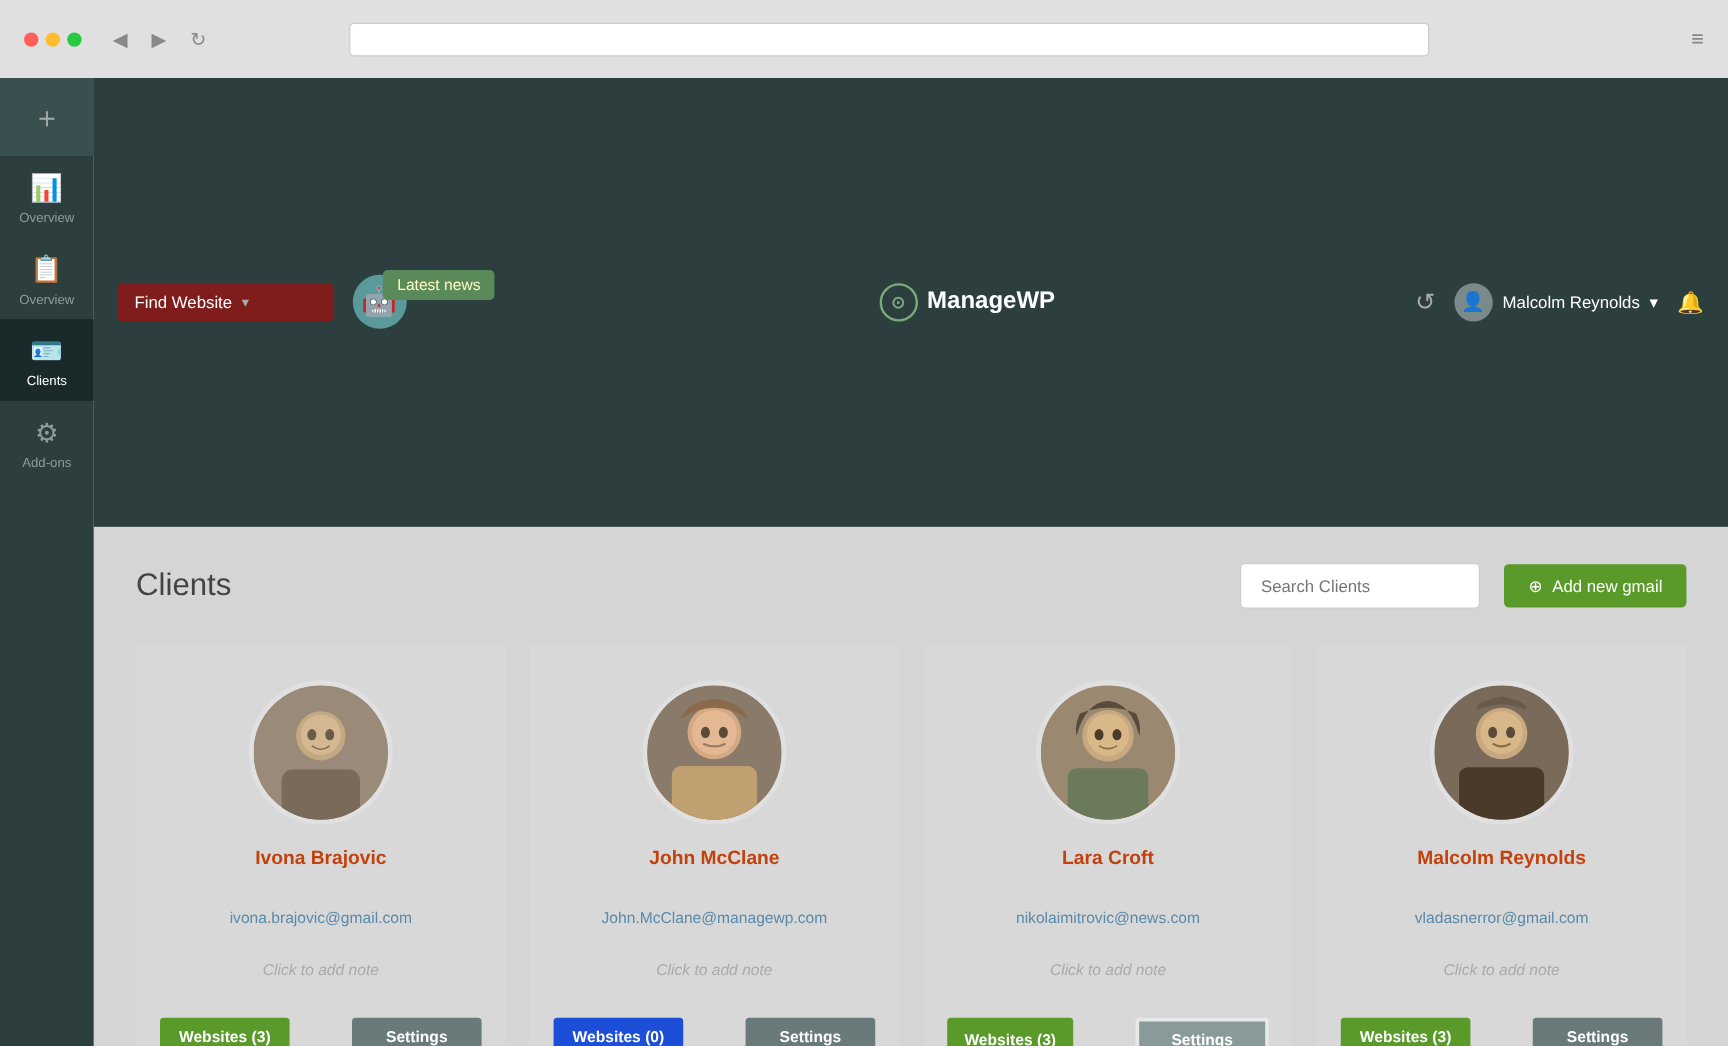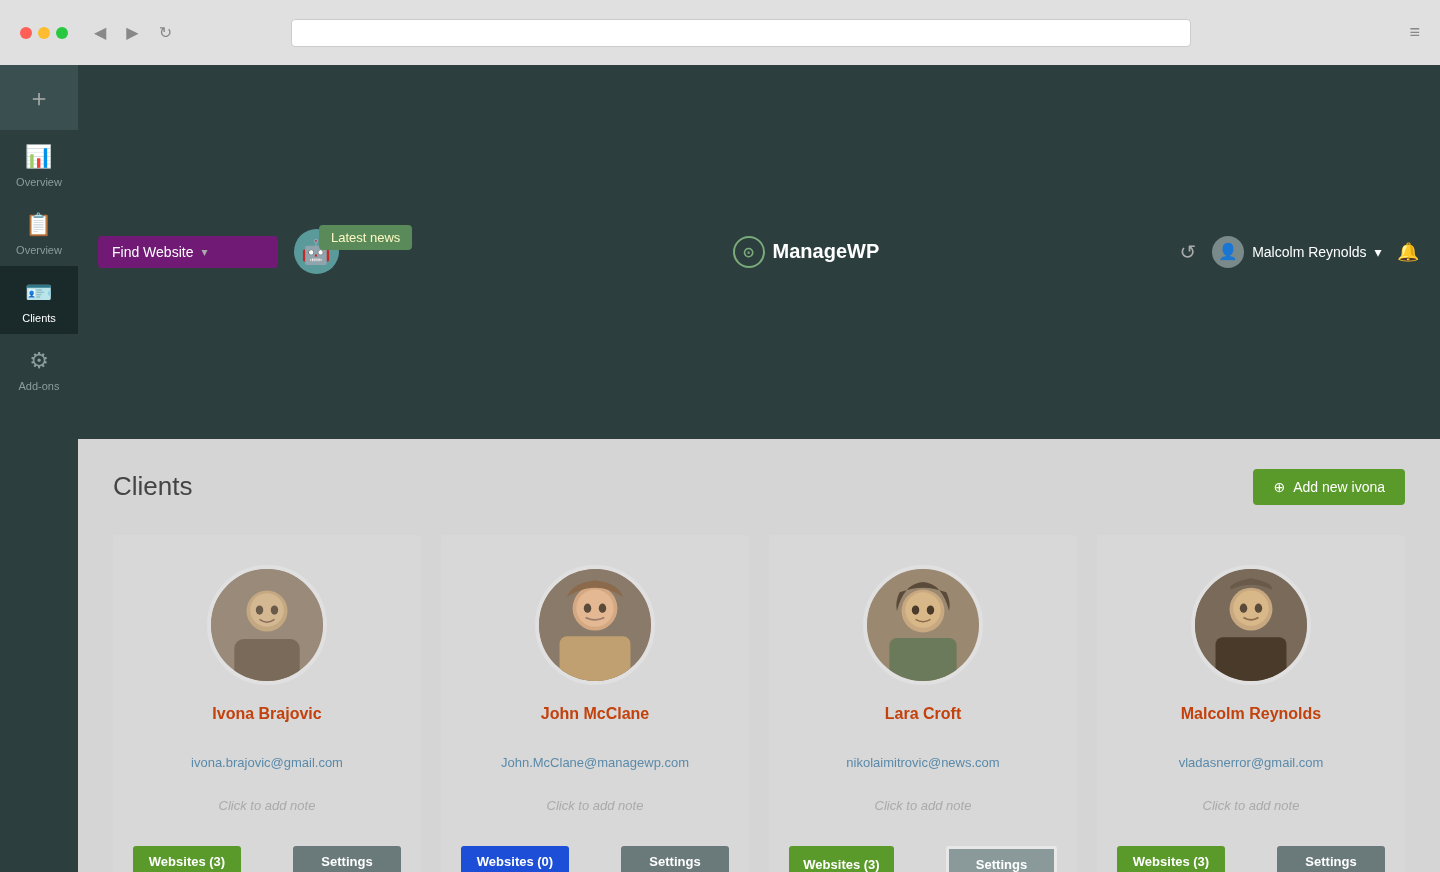--- a/index.html
+++ b/index.html
@@ -67,21 +67,21 @@
     .top-bar {
       background: #2c3e3e;
       height: 65px;
       flex: 1;
       display: flex;
       align-items: center;
       padding: 0 20px;
       gap: 16px;
     }
     .find-website-dropdown {
-      background: #701a75;
+      background: #7f1d1d;
       border: none;
       color: white;
       padding: 8px 14px;
       border-radius: 4px;
       cursor: pointer;
       display: flex;
       align-items: center;
       gap: 8px;
       font-size: 14px;
       min-width: 180px;
@@ -275,23 +275,24 @@
           <span>Malcolm Reynolds</span>
           <span>▾</span>
         </div>
         <span class="notification-bell">🔔</span>
       </div>
     </div>
 
     <div class="main-content">
       <div class="page-header">
         <h1 class="page-title">Clients</h1>
+        <input class="search-clients-input" type="text" placeholder="Search Clients" style="">
         <button class="add-new-client-btn">
           <span>⊕</span>
-          <span>Add new ivona</span>
+          <span>Add new gmail</span>
         </button>
       </div>
 
       <div class="clients-grid" id="clients-grid">
       <div class="client-card">
     <div class="client-avatar avatar-1">
       <svg width="120" height="120" viewBox="0 0 120 120" xmlns="http://www.w3.org/2000/svg">
                 <circle cx="60" cy="60" r="60" fill="#9a8a7a"></circle>
                 <circle cx="60" cy="45" r="22" fill="#c4a882"></circle>
                 <rect x="25" y="75" width="70" height="45" rx="10" fill="#7a6a5a"></rect>

